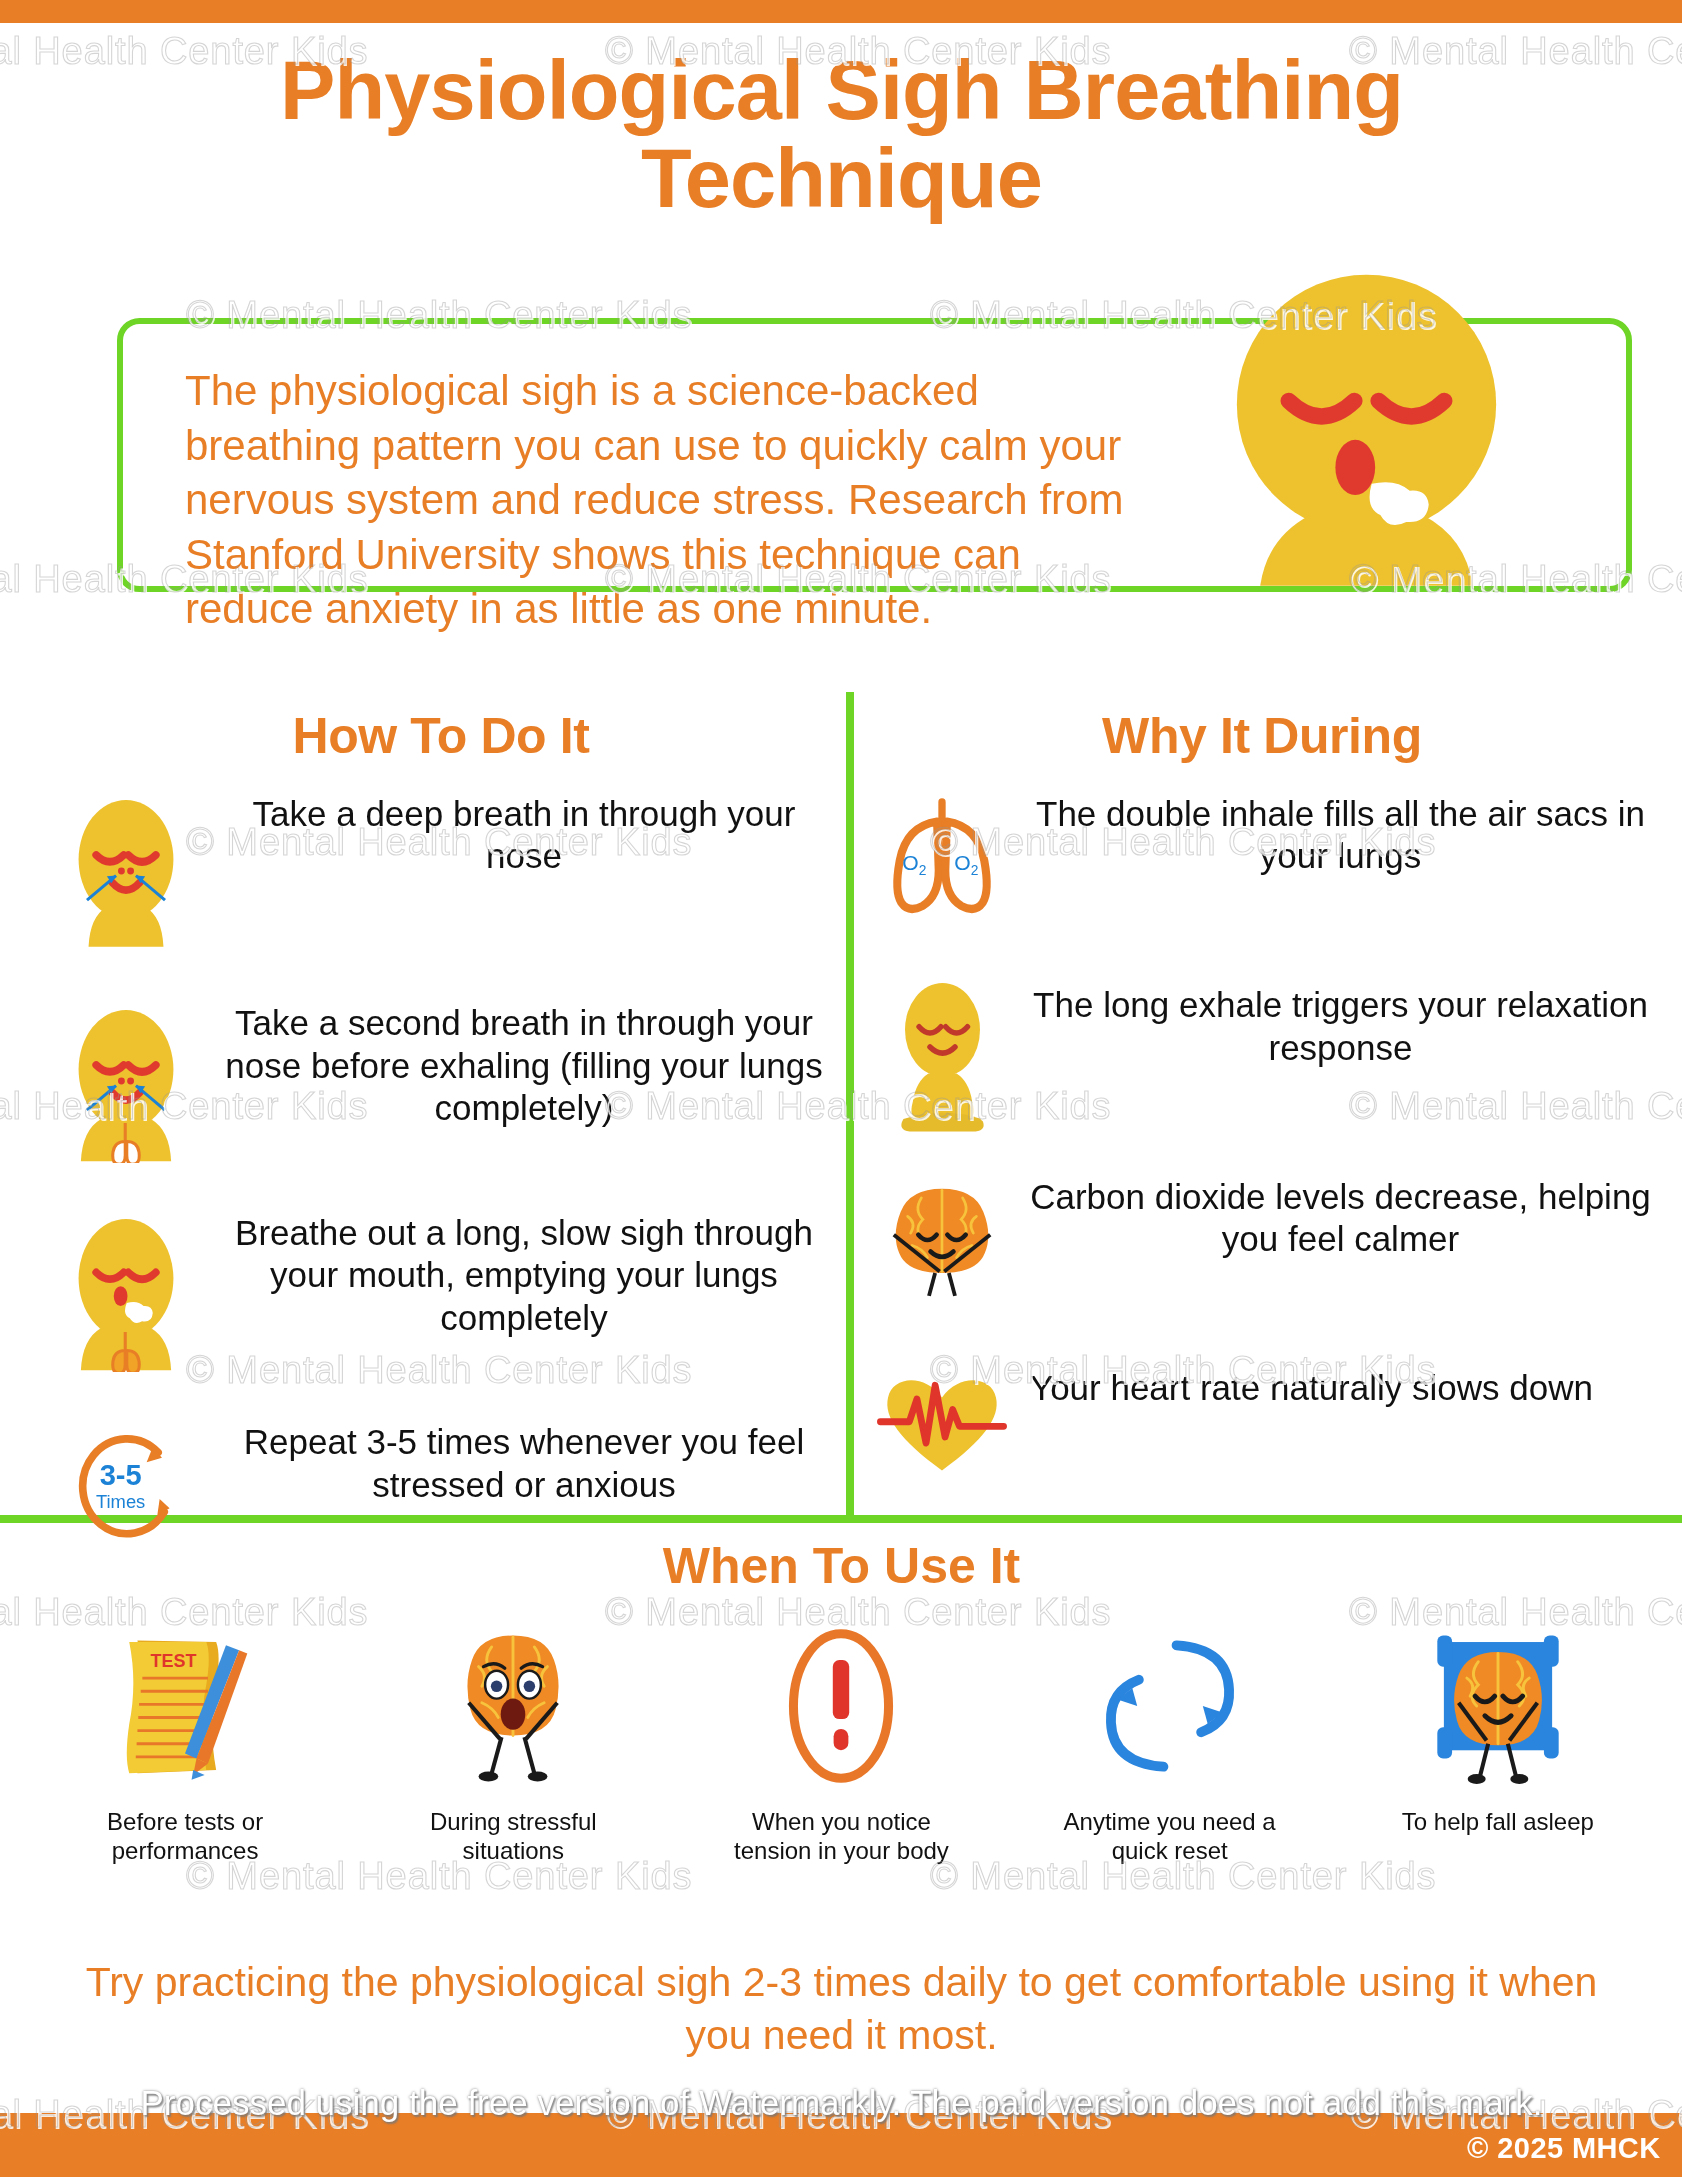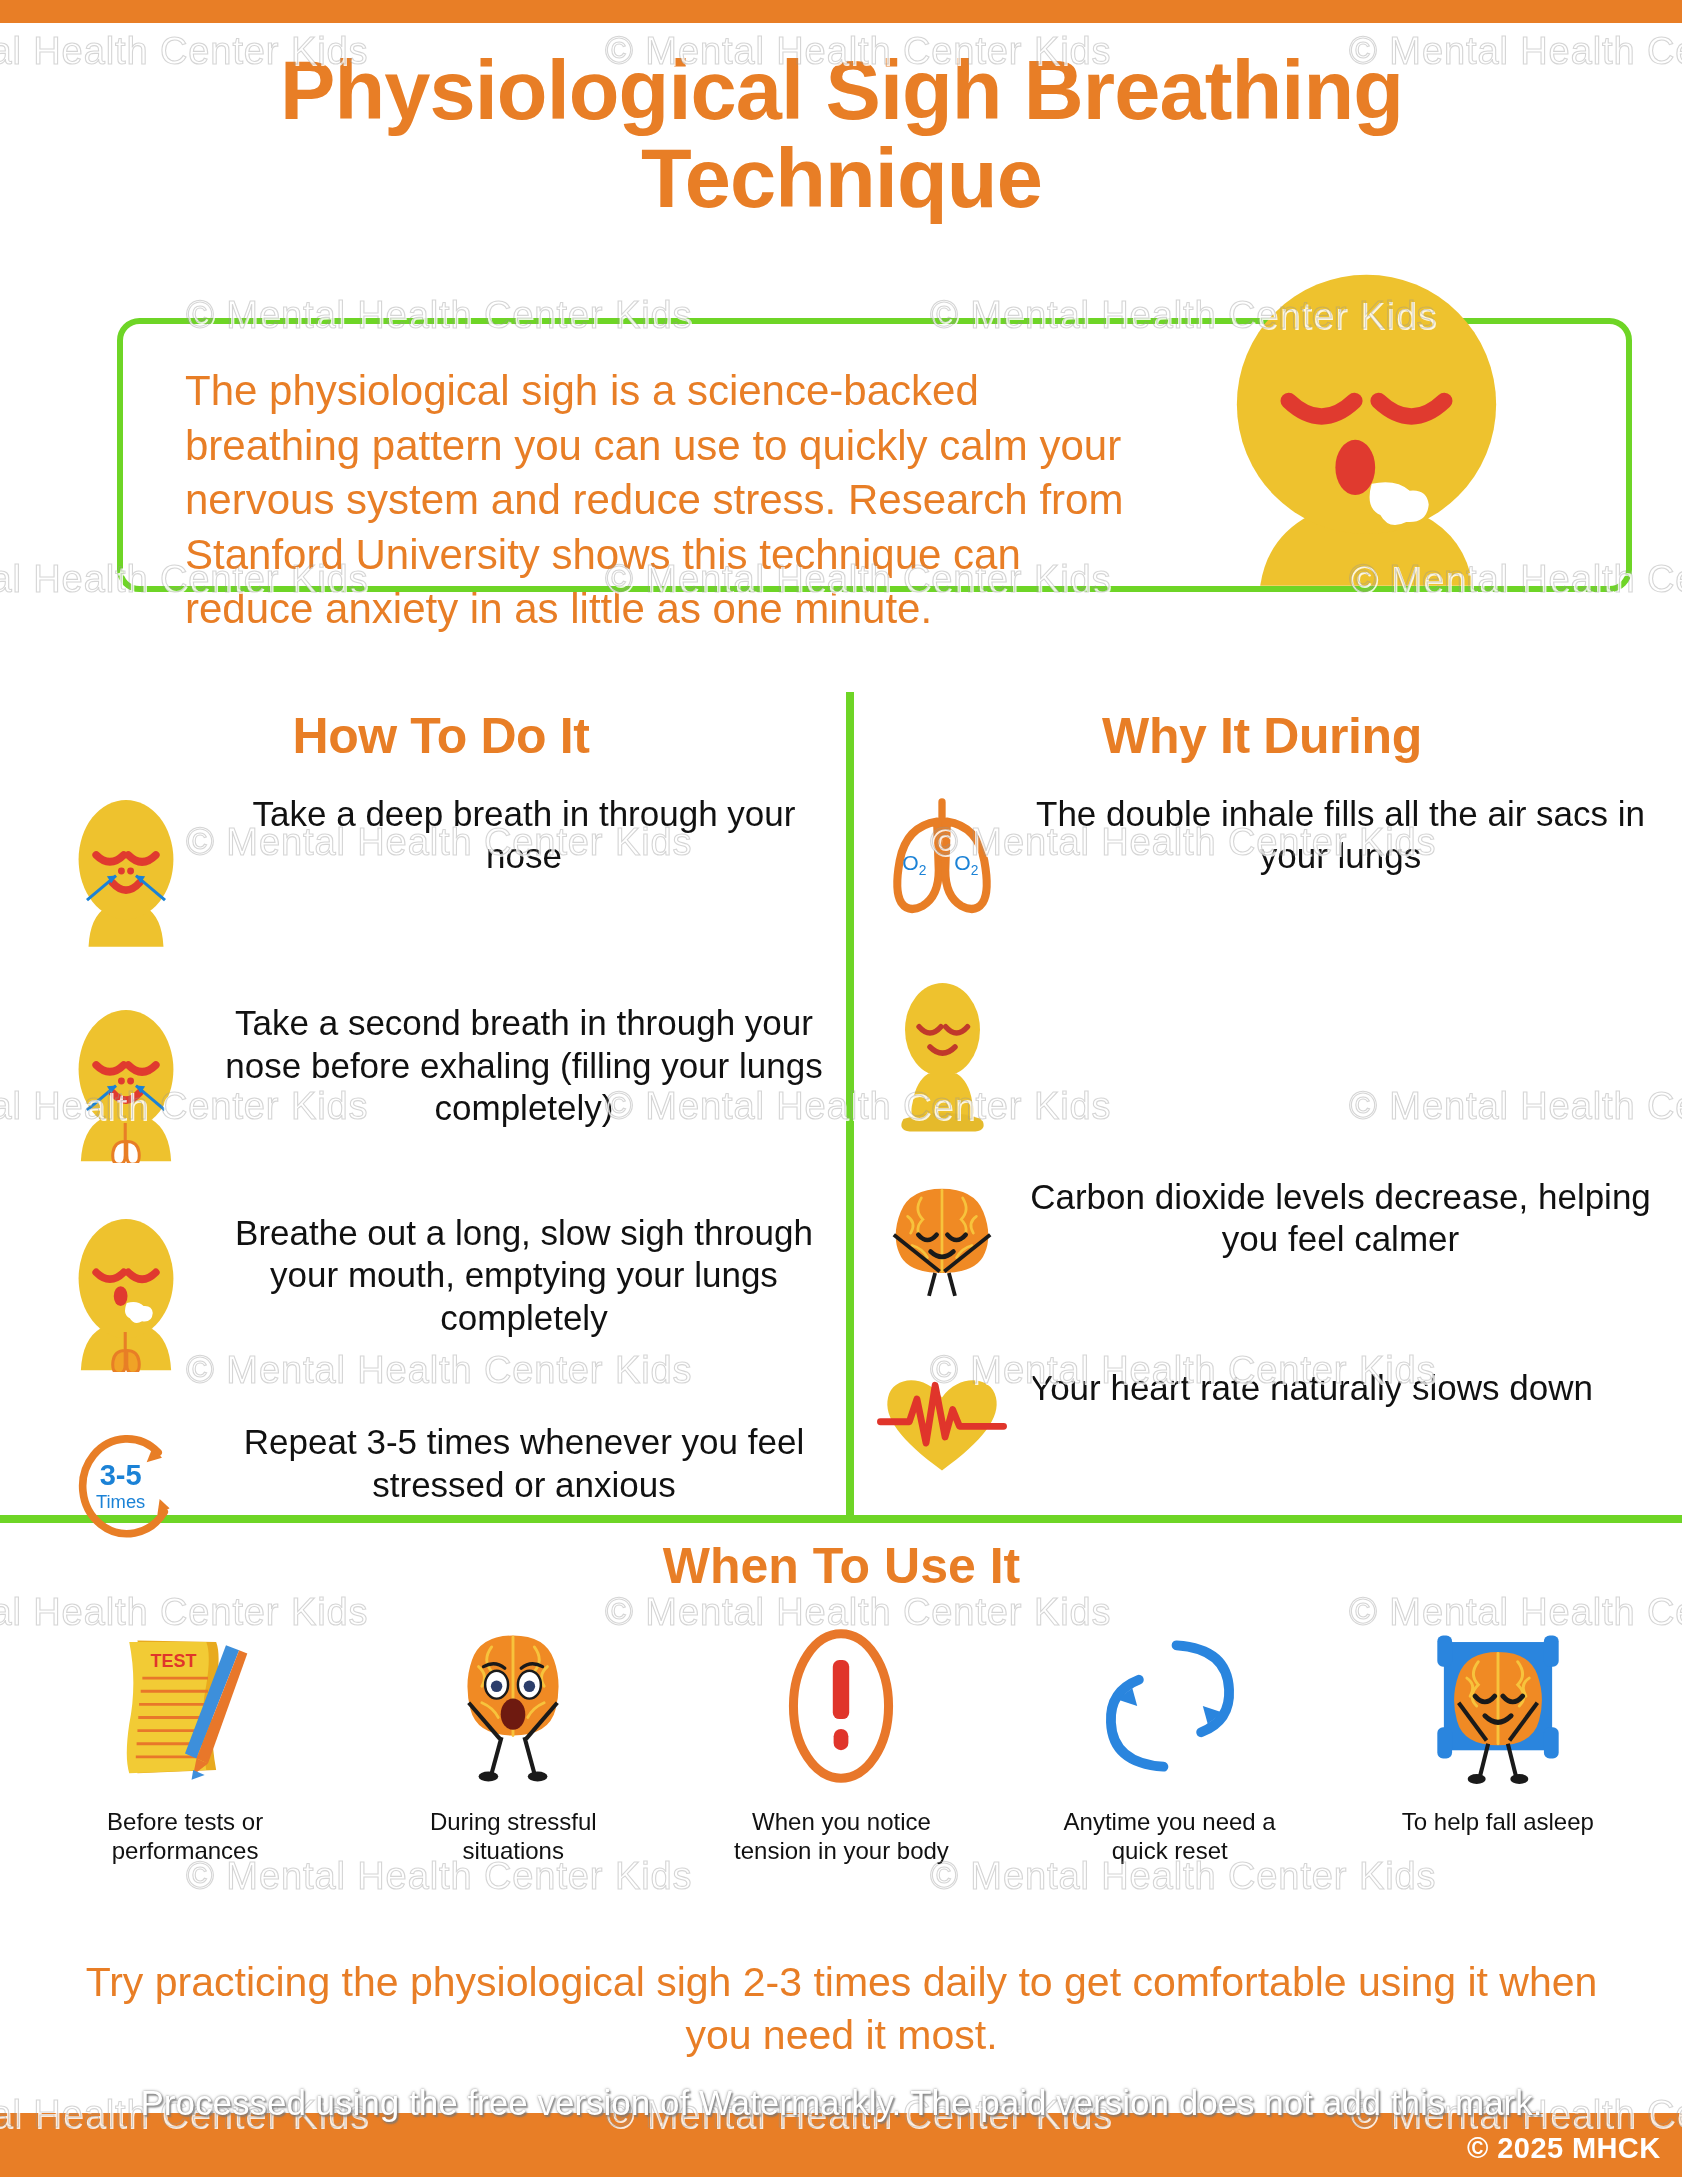--- a/index.html
+++ b/index.html
@@ -225,20 +225,21 @@
     <div class="ic">
       <svg viewBox="0 0 160 200" width="125" height="157">
         <ellipse cx="80" cy="62" rx="48" ry="60" fill="#eec22e"></ellipse>
         <path d="M50 58 q14 16 28 0" stroke="#c0392b" stroke-width="7" fill="none" stroke-linecap="round"></path>
         <path d="M84 58 q14 16 28 0" stroke="#c0392b" stroke-width="7" fill="none" stroke-linecap="round"></path>
         <path d="M64 84 q16 16 32 0" stroke="#c0392b" stroke-width="7" fill="none" stroke-linecap="round"></path>
         <path d="M62 118 h36 q16 10 20 36 q6 22 -8 26 H50 q-14 -4 -8 -26 q4 -26 20 -36Z" fill="#eec22e"></path>
         <path d="M30 176 q50 -16 100 0 q8 14 -8 16 H38 q-16 -2 -8 -16Z" fill="#e5ba2b"></path>
       </svg>
     </div>
+    <div class="tx">The long exhale triggers your relaxation response</div>
   </div>
 
   <div class="row right-row">
     <div class="ic">
       <svg viewBox="0 0 170 170" width="130" height="130">
         <path d="M85 22 q42 0 54 30 q12 30 2 54 q-10 26 -56 26 q-46 0 -56 -26 q-10 -24 2 -54 q12 -30 54 -30Z" fill="#f08a24"></path>
         <g stroke="#f7c33c" stroke-width="3.5" fill="none" stroke-linecap="round">
           <path d="M85 24 v106"></path>
             <path d="M58 34 q-10 16 2 28 q-12 12 -2 26"></path>
           <path d="M112 34 q10 16 -2 28 q12 12 2 26"></path>

